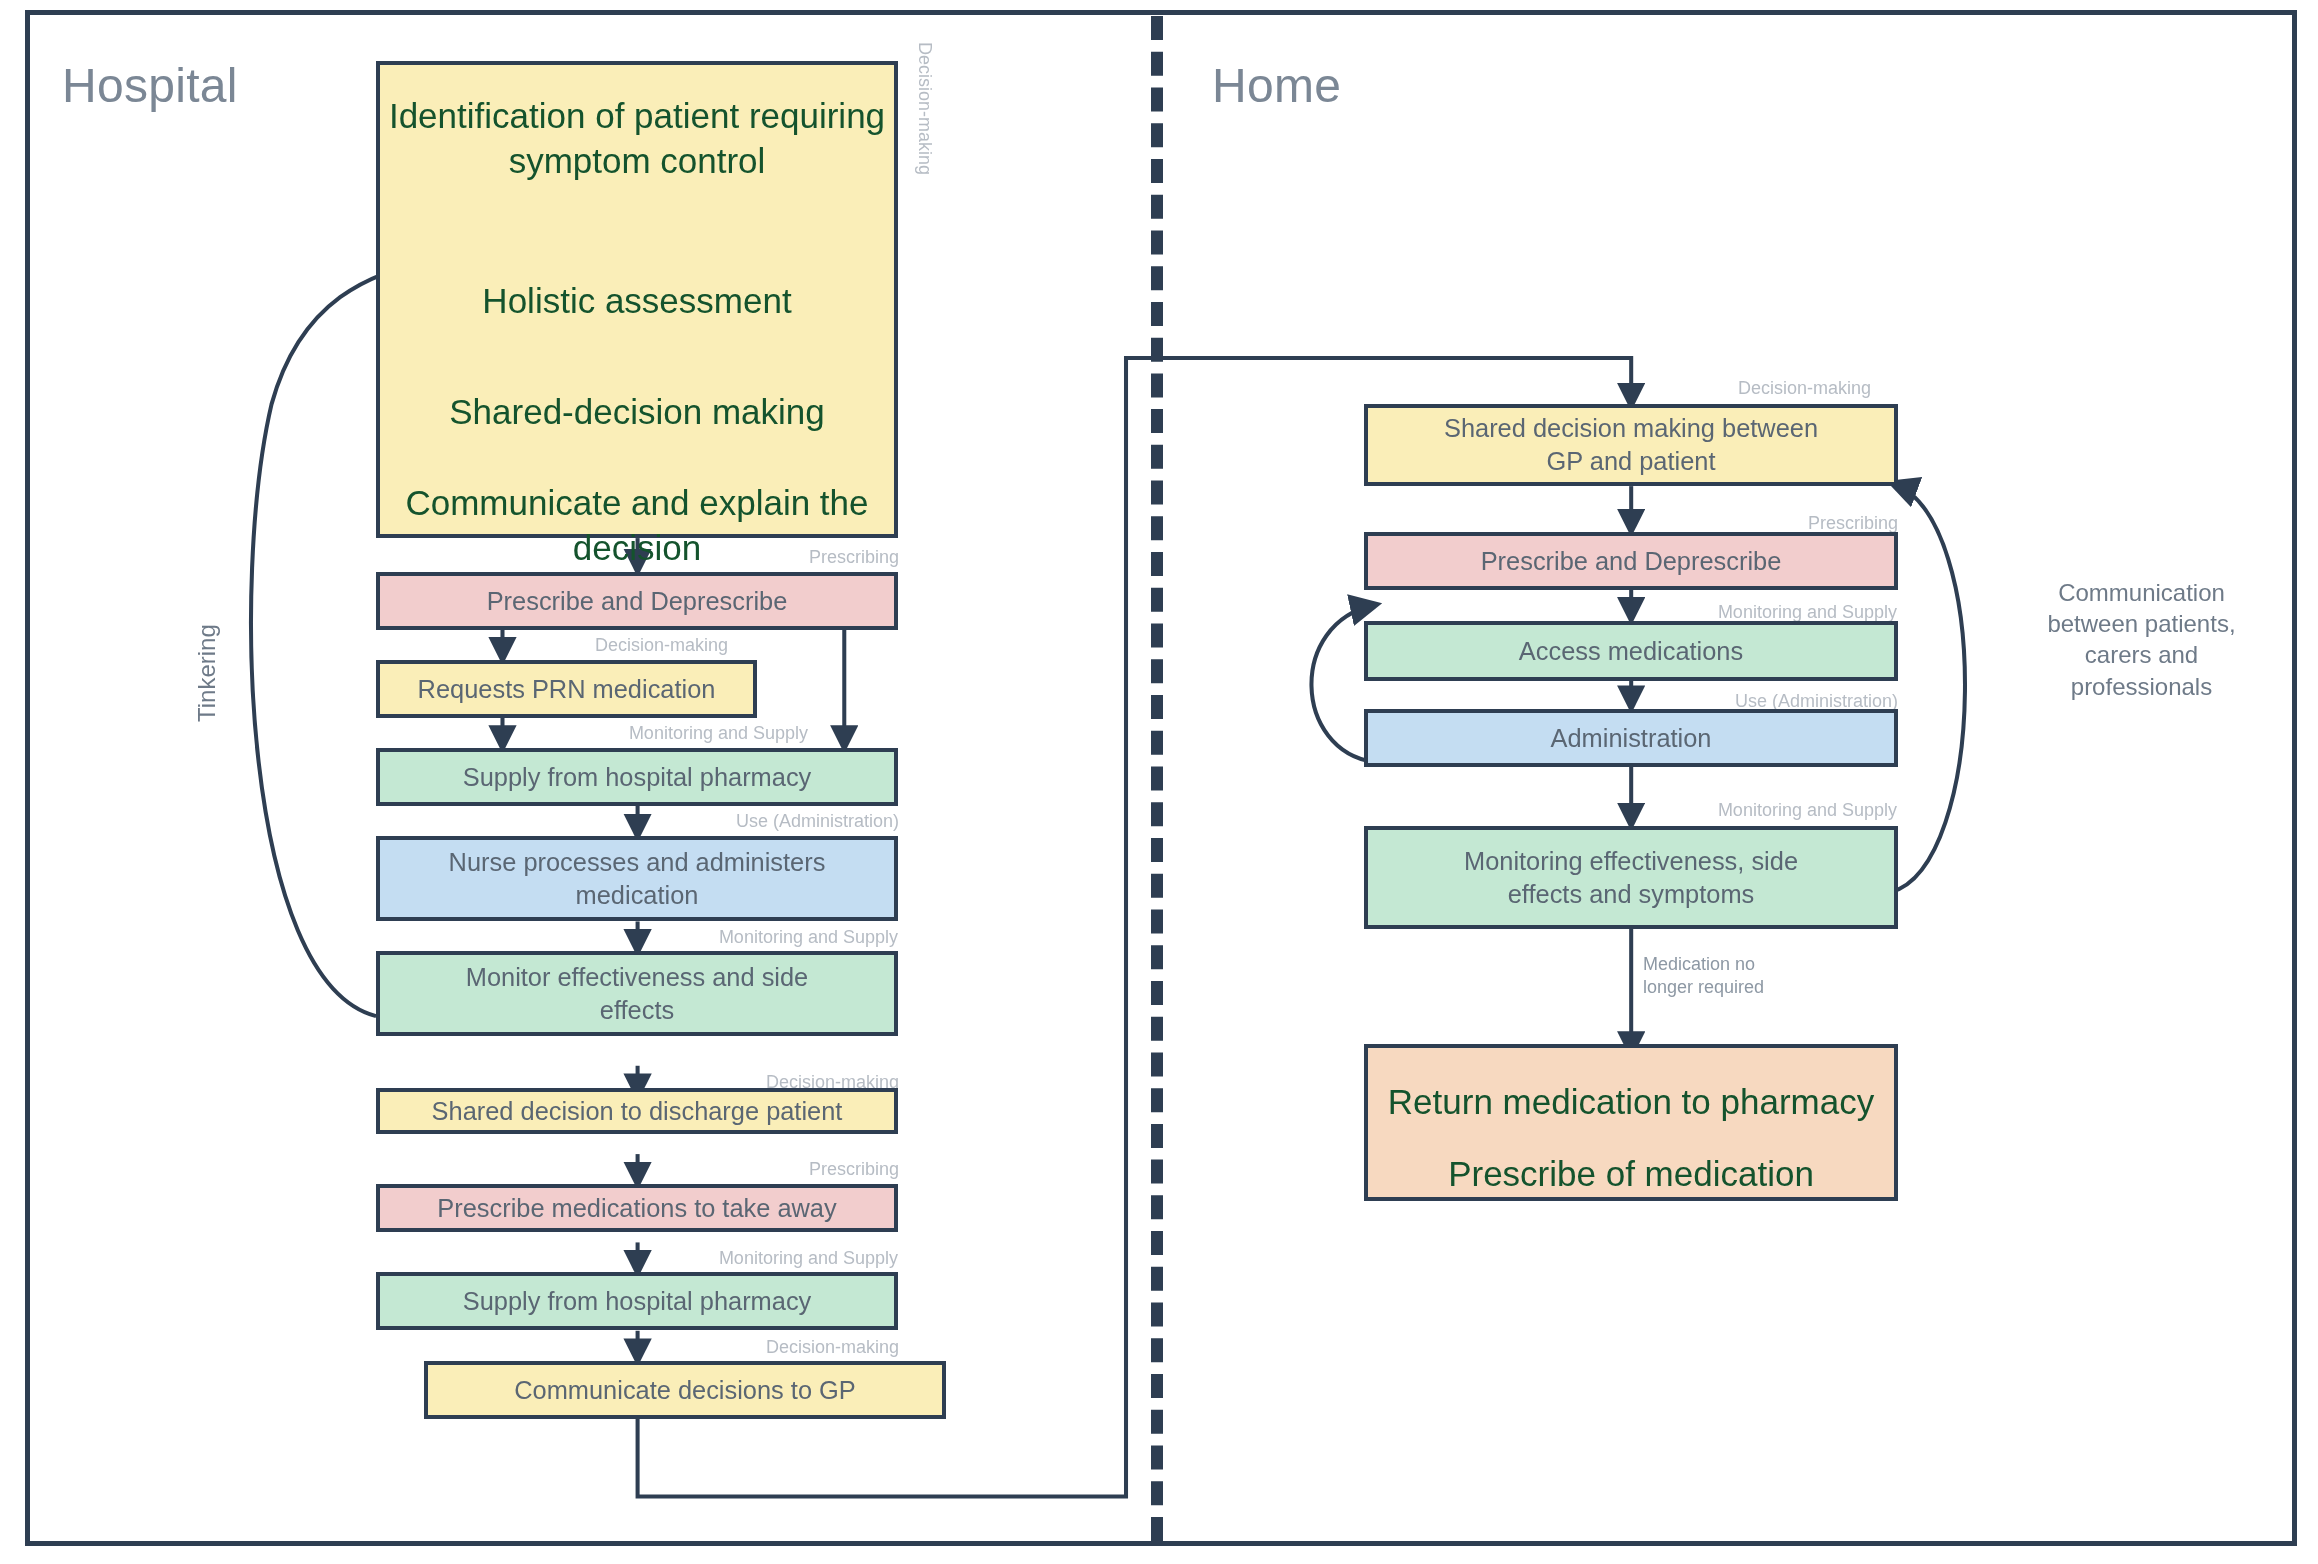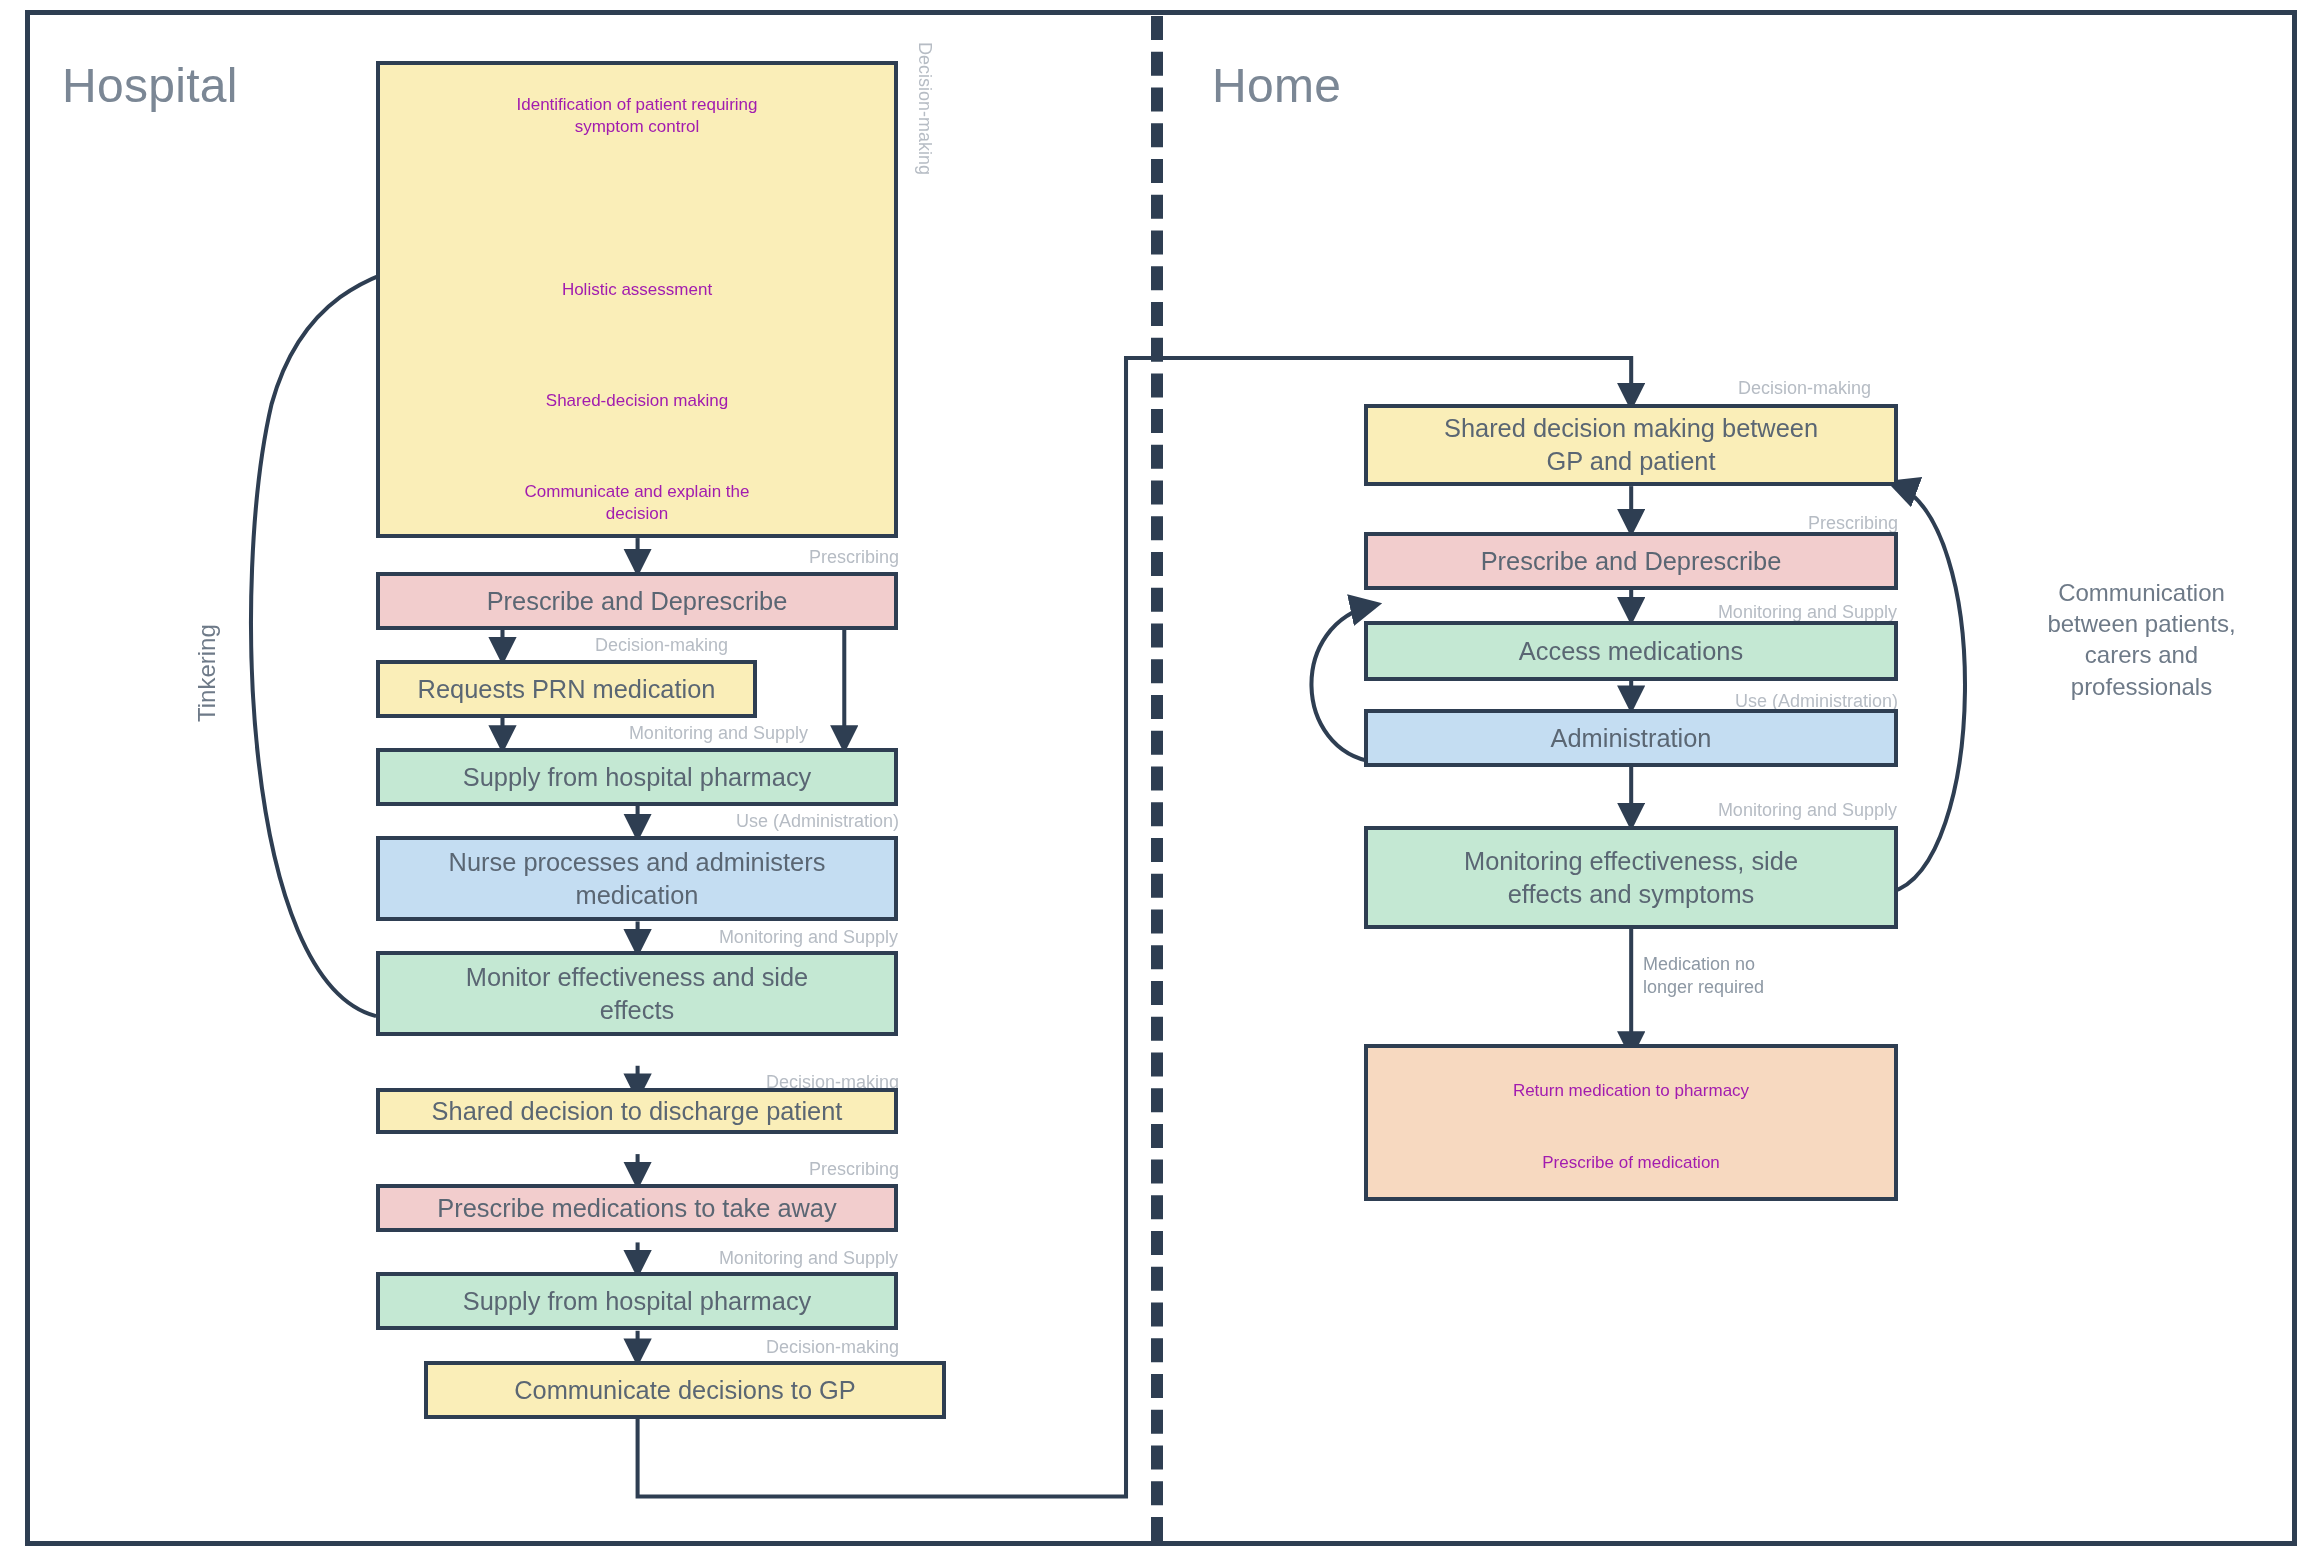--- a/index.html
+++ b/index.html
@@ -80,22 +80,22 @@
   .ftext.rot{
     transform-origin:left top;
     transform:rotate(-90deg);
     white-space:nowrap;
   }
   
   .tall-line{
     position:absolute;
     left:0;right:0;
     text-align:center;
-    color:#a21caf;
-    font-size:17px;
+    color:#14532d;
+    font-size:35px;
     line-height:1.28;
     white-space:pre-line;
   }
   svg.overlay{
     position:absolute;left:0;top:0;
     width:2319px;height:1564px;
     pointer-events:none;
   }
 </style>
 </head>

